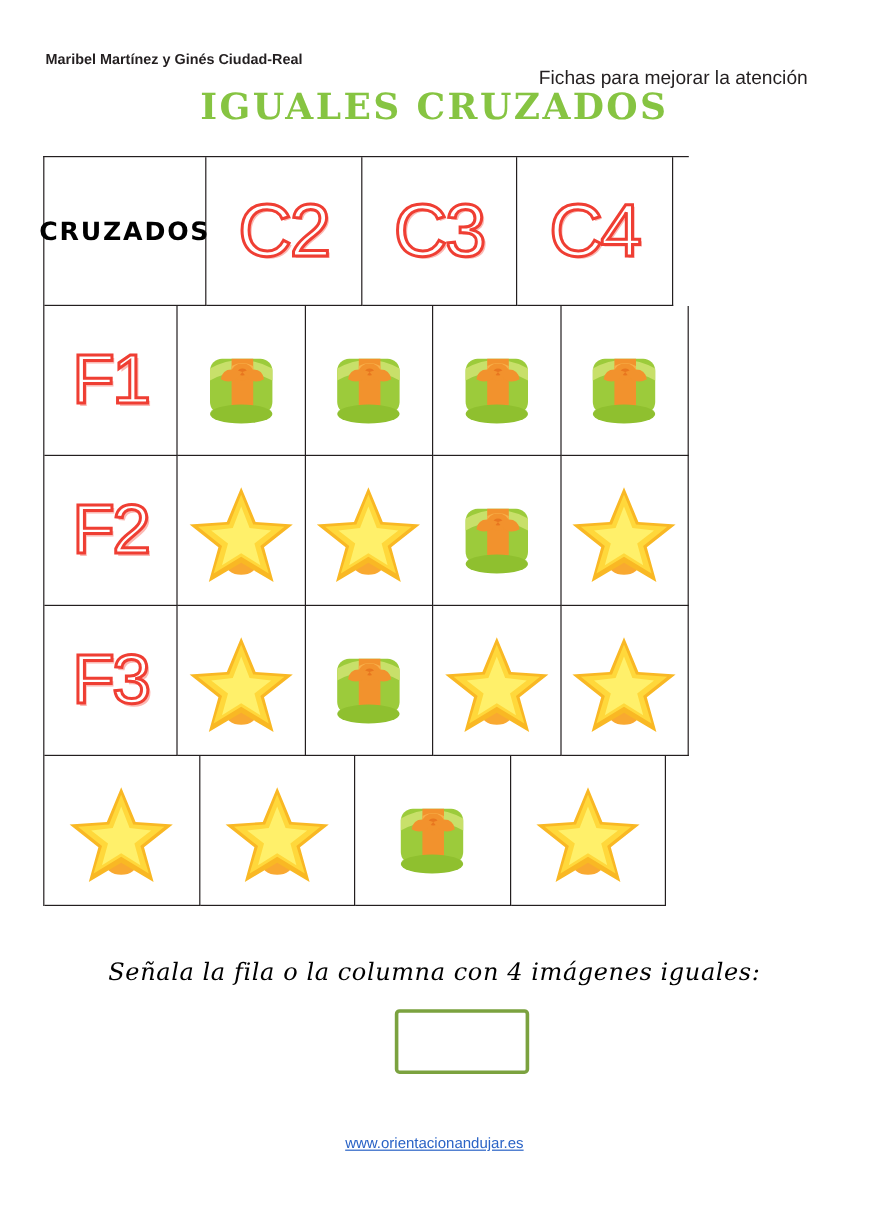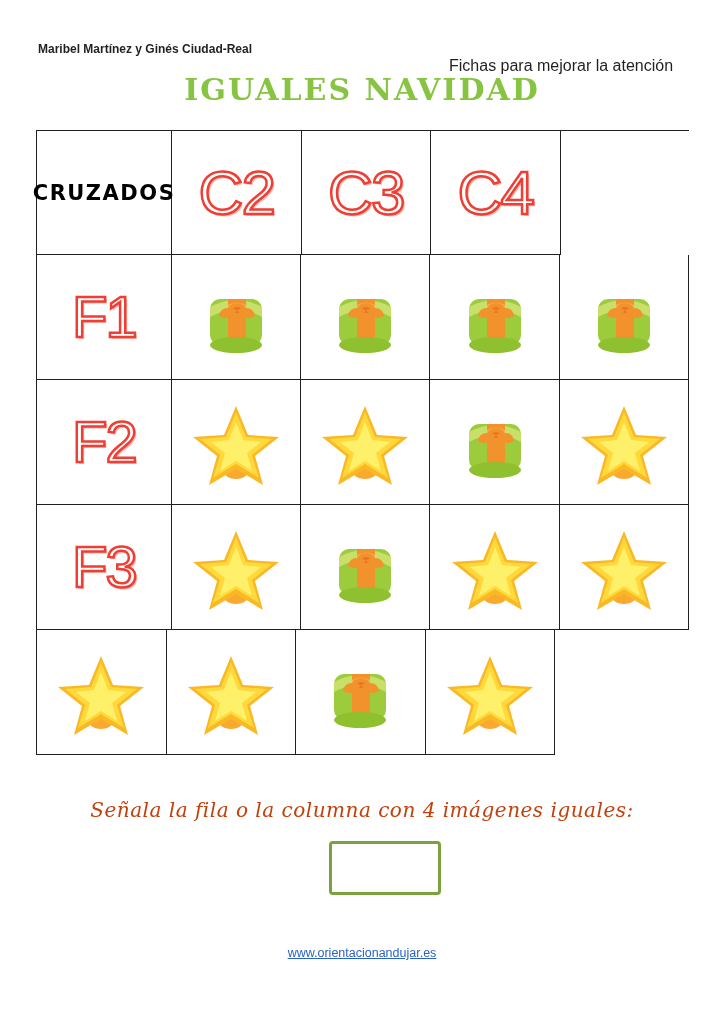--- a/index.html
+++ b/index.html
@@ -54,21 +54,21 @@
     letter-spacing: 2px;
     color: #86c442;
     font-family: "DejaVu Serif", serif;
   }
 
   
   .grid {
     position: absolute;
     left: 36px;
     top: 130px;
-    width: 653px;
+    width: 538px;
     border-left: 1.6px solid #231f20;
     border-top: 1.6px solid #231f20;
     box-sizing: border-box;
   }
   .grid-row {
     display: flex;
     width: 100%;
   }
   .cell {
     border-right: 1.6px solid #231f20;
@@ -112,21 +112,21 @@
   }
 
   
   .instruction {
     position: absolute;
     top: 798px;
     left: 0;
     width: 724px;
     text-align: center;
     font-size: 20px;
-    color: #c2410c;
+    color: #000000;
     font-family: "DejaVu Serif", serif;
     font-style: italic;
     letter-spacing: 0.5px;
   }
   .answer-box {
     position: absolute;
     top: 841px;
     left: 329px;
     width: 112px;
     height: 54px;
@@ -147,21 +147,21 @@
   }
 </style>
 </head>
 <body>
 
 <div class="header-row">
   <div class="header-left">Maribel Martínez y Ginés Ciudad-Real</div>
   <div class="header-right">Fichas para mejorar la atención</div>
 </div>
 
-<div class="main-title">IGUALES NAVIDAD</div>
+<div class="main-title">IGUALES CRUZADOS</div>
 
 <div class="grid">
 
   <div class="grid-row">
     <div class="cell head-label">
       <span class="cruzados">CRUZADOS</span>
     </div>
     <div class="cell head-col">
       <span class="code">C2</span>
     </div>

